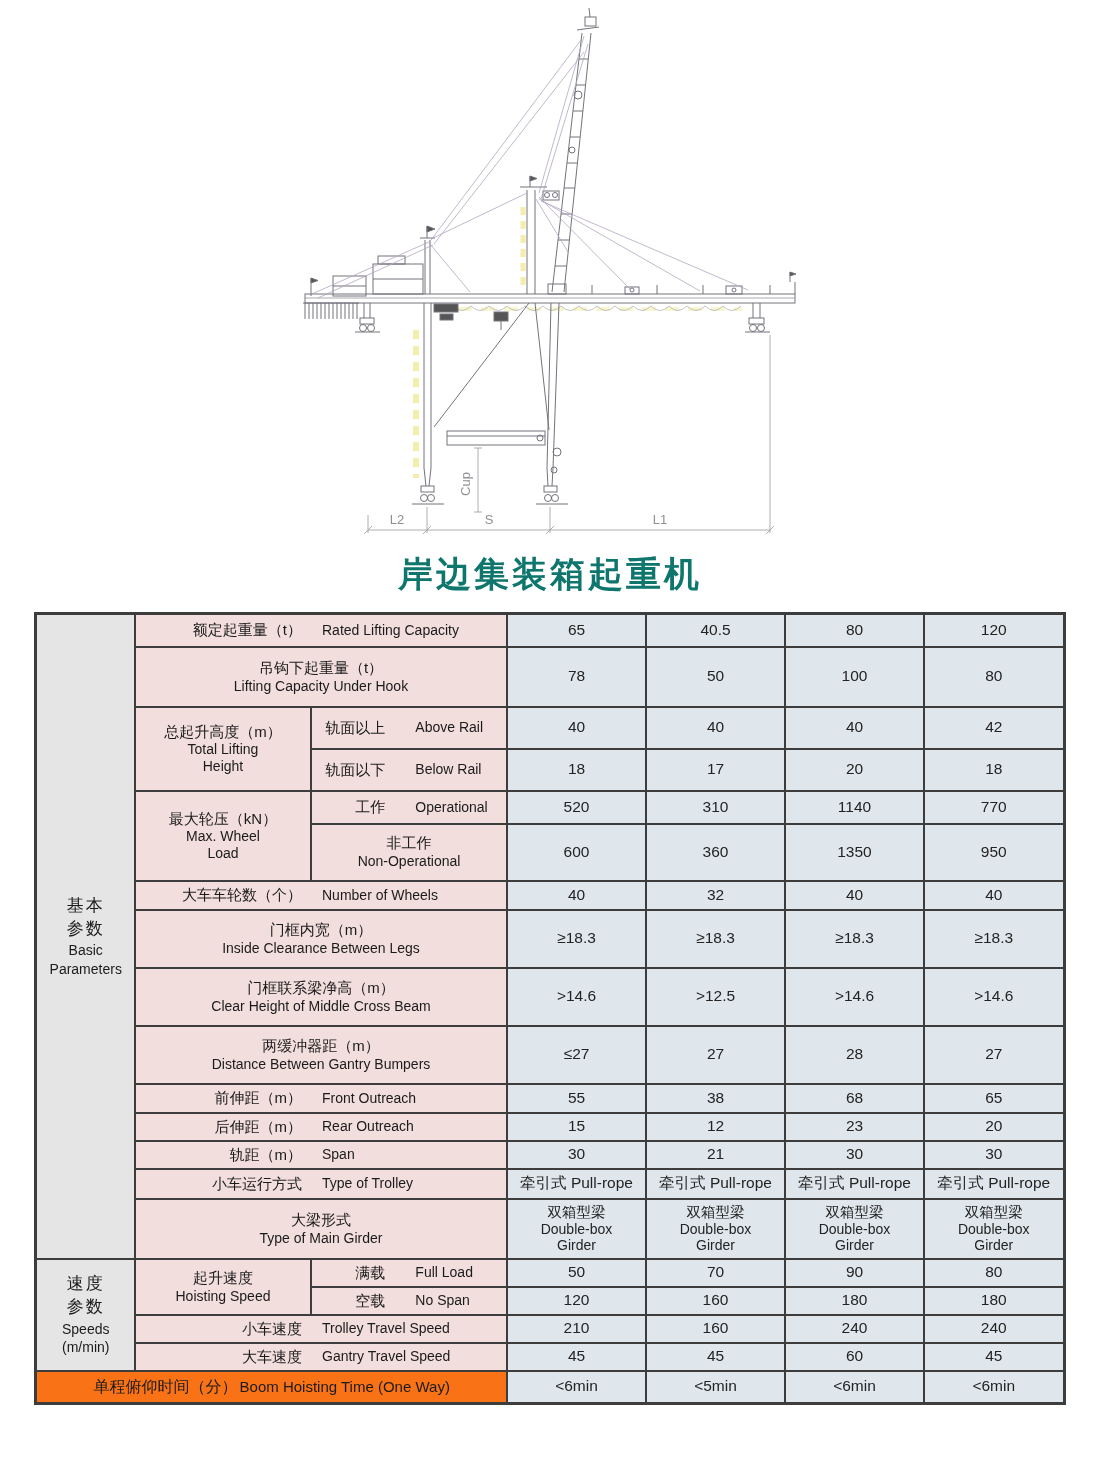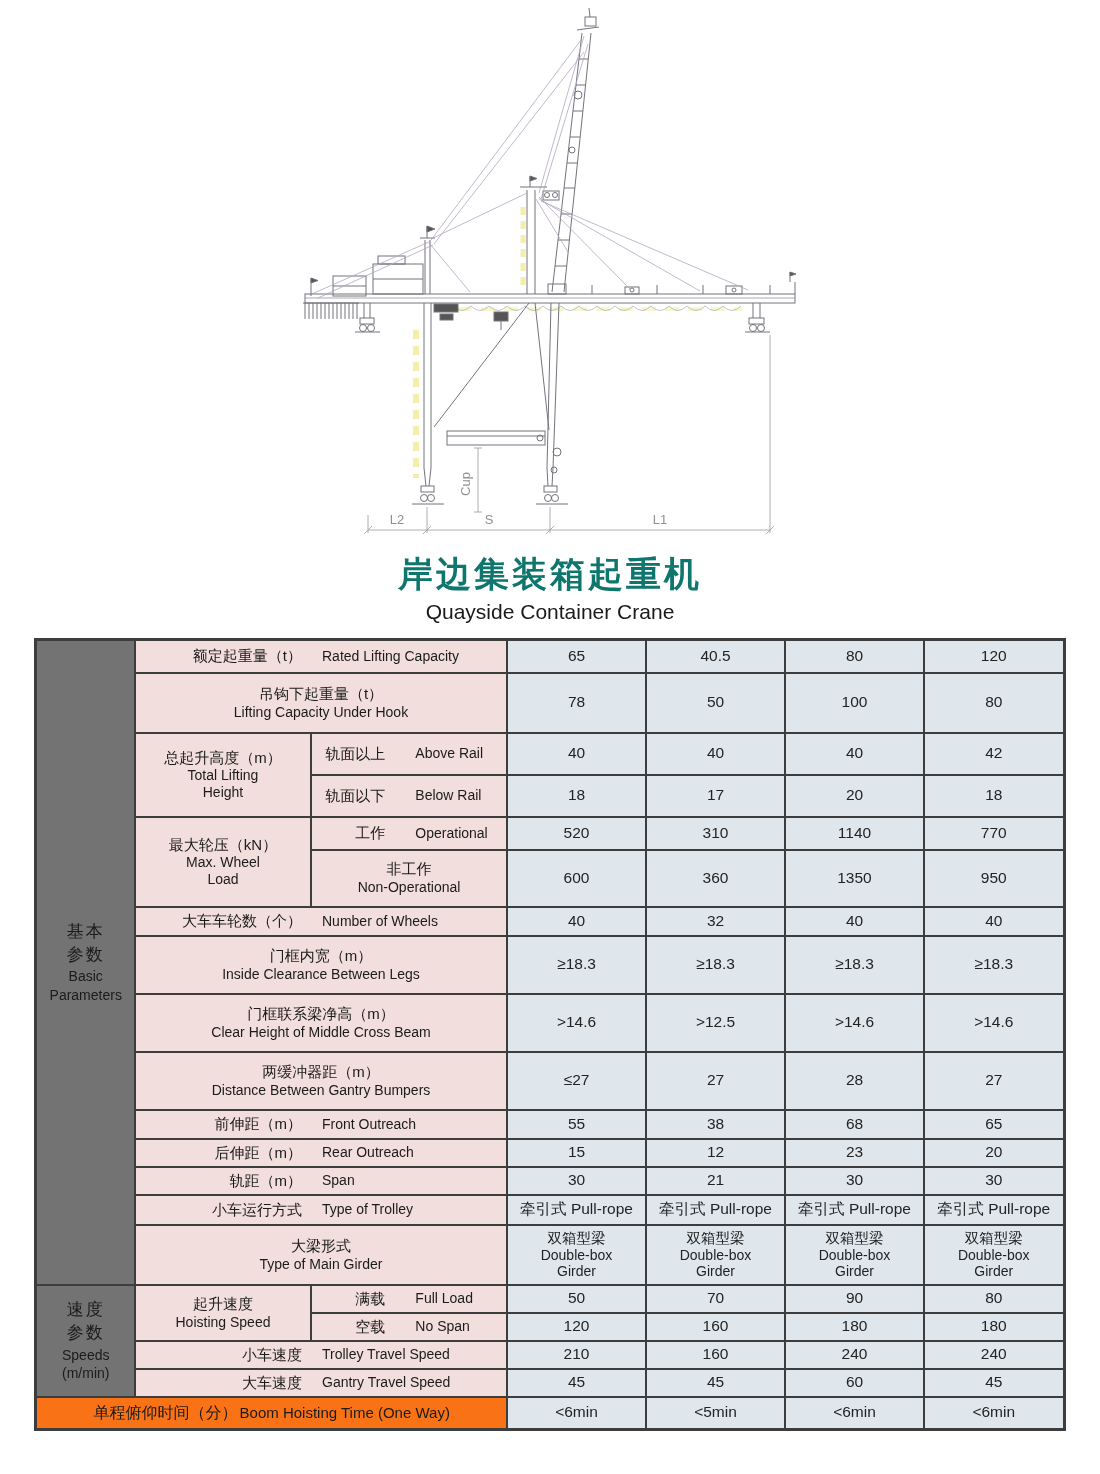--- a/index.html
+++ b/index.html
@@ -6,21 +6,21 @@
   body{width:1100px;font-family:"Liberation Sans",sans-serif;color:#1b1b1b;}
   .page{width:1100px;}
   svg.crane{display:block;}
   .title-block{text-align:center;margin-top:6px;}
   .title-cn{font-size:35px;font-weight:bold;letter-spacing:3px;color:#0f766e;}
   .title-en{font-size:21px;color:#1a1a1a;margin-top:2px;}
   table.spec{border-collapse:collapse;table-layout:fixed;width:1028px;margin:14px auto 30px auto;
     border:3px solid #3d3d3d;}
   td{border:2px solid #3d3d3d;vertical-align:middle;padding:0 2px;text-align:center;
      font-size:15px;line-height:1.2;overflow:hidden;}
-  td.cat{background:#737373;}
+  td.cat{background:#e5e5e5;}
   td.lbl{background:#f2dedc;}
   td.val{background:#dfe7ed;font-size:15.5px;color:#232323;}
   td.ylw{background:#f97316;}
   .cat-cn{font-size:17px;letter-spacing:2px;margin:3px 0;}
   .cat-en{font-size:14px;margin:2px 0;}
   .split{display:flex;align-items:center;}
   .split .cn{width:47%;text-align:right;padding-right:8px;box-sizing:border-box;font-size:15px;}
   .split .en{width:53%;text-align:left;padding-left:12px;box-sizing:border-box;font-size:14px;}
   .splitb{display:flex;align-items:center;gap:14px;}
   .splitb .cn{width:44%;text-align:right;padding-right:6px;box-sizing:border-box;font-size:15px;}
@@ -213,21 +213,20 @@
     <g font-size="13" fill="#8f8f94" stroke="none" font-family="Liberation Sans, sans-serif">
       <text x="397" y="524" text-anchor="middle">L2</text>
       <text x="489" y="524" text-anchor="middle">S</text>
       <text x="660" y="524" text-anchor="middle">L1</text>
       <text transform="translate(470,484) rotate(-90)" text-anchor="middle">Cup</text>
     </g>
   </svg>
 
   <div class="title-block">
     <div class="title-cn">岸边集装箱起重机</div>
-    <div class="title-en">Quayside Container Crane</div>
   </div>
 
   <table class="spec">
     <colgroup>
       <col style="width:99px">
         <col style="width:176px">
         <col style="width:196px">
       <col style="width:139px">
         <col style="width:139px">
         <col style="width:139px">

